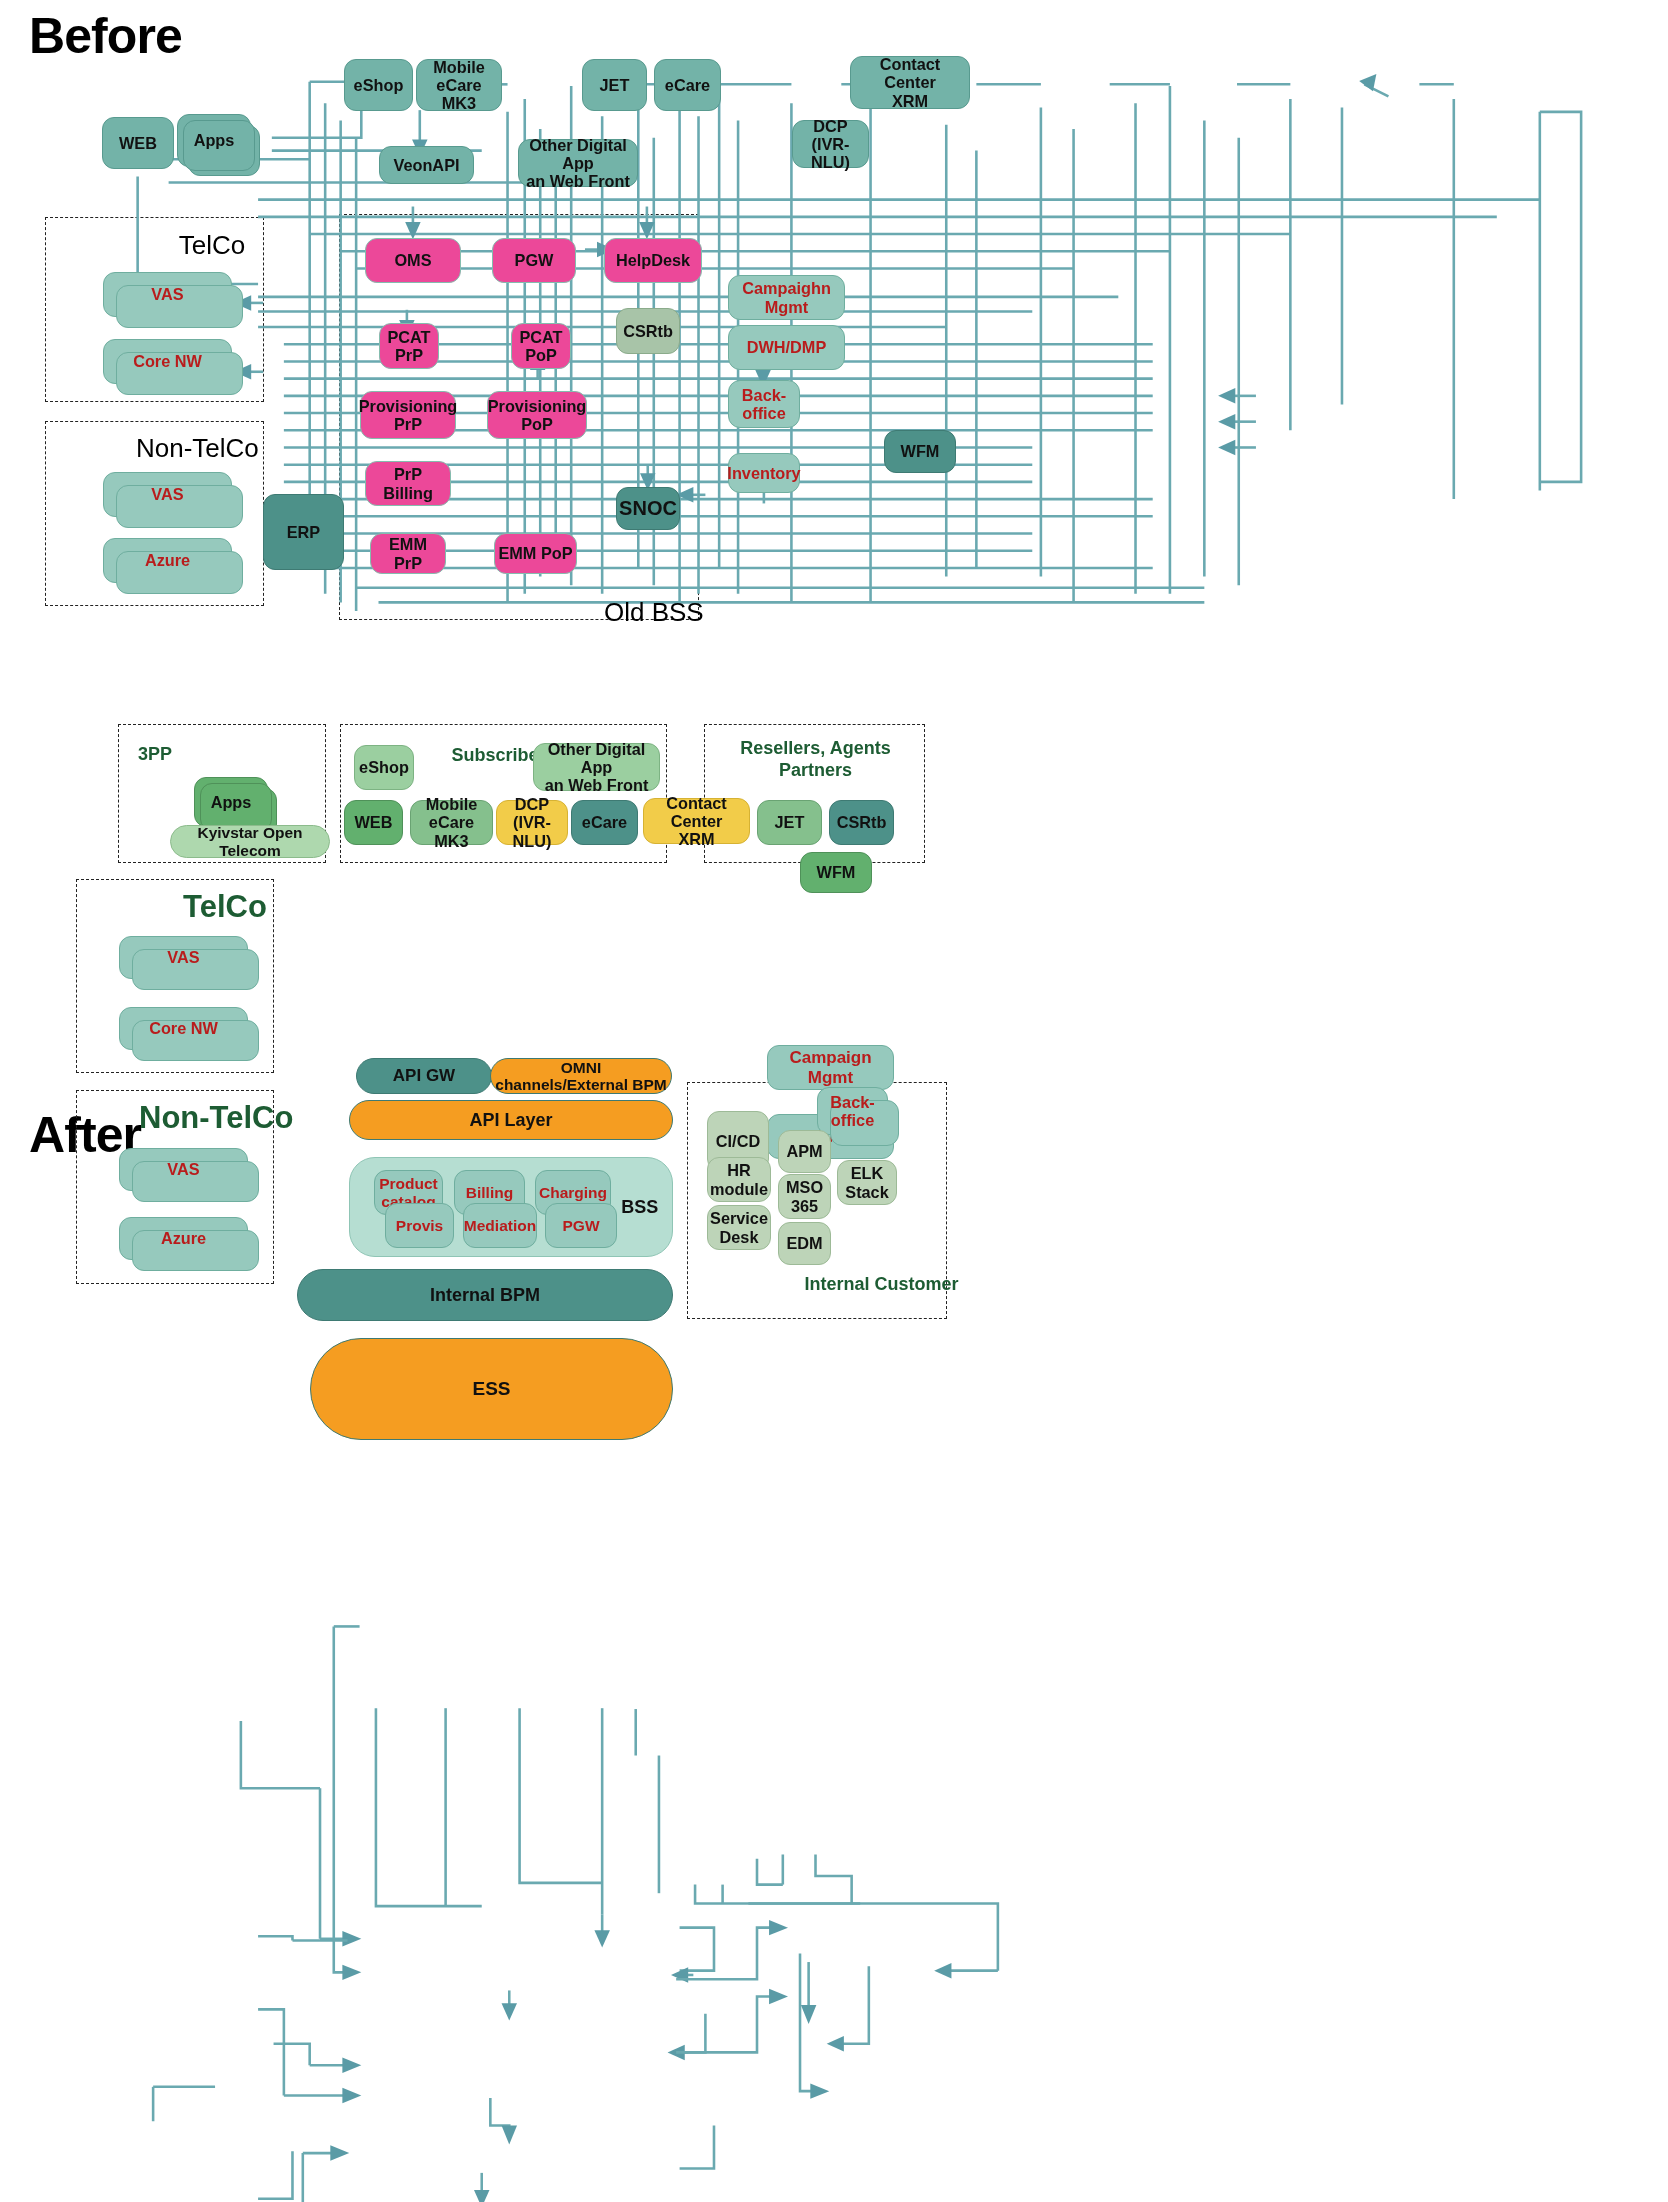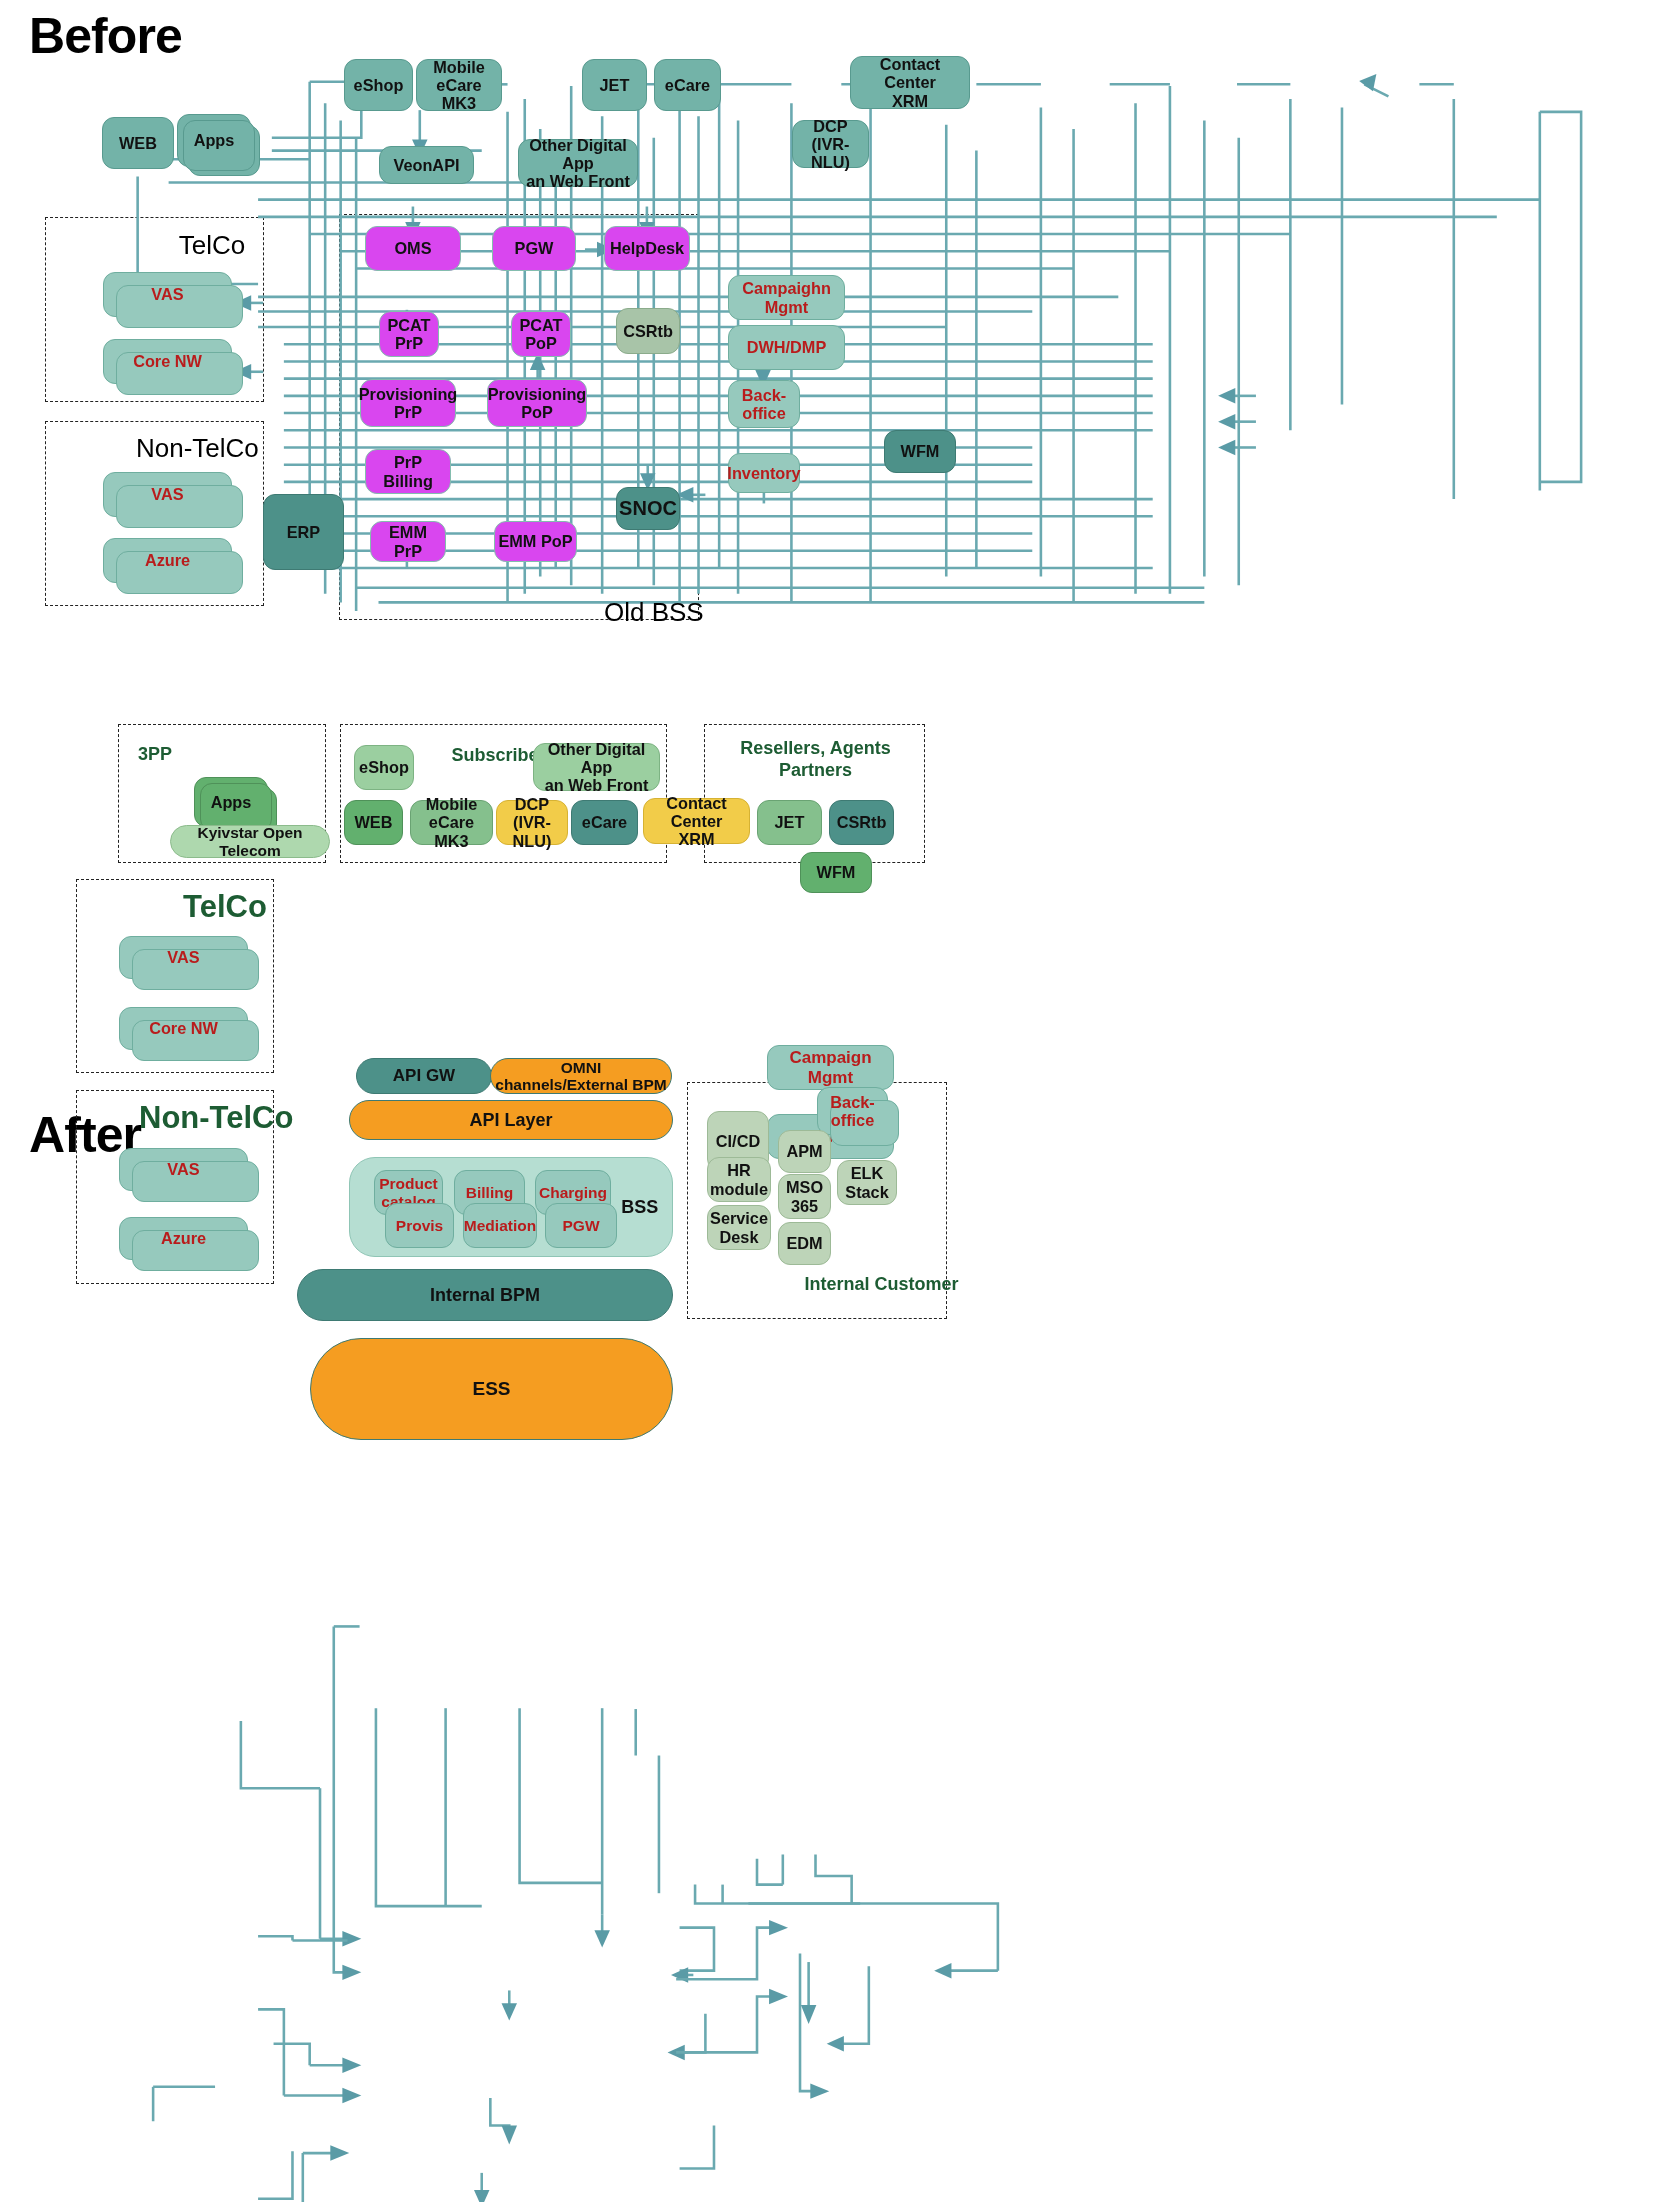--- a/index.html
+++ b/index.html
@@ -29,21 +29,21 @@
     font-weight:bold;
     line-height:1.12;
     padding:1.7px 3.4px;
     z-index:5;
   }
 
   
   .c-teal-dark   { background:#4d9189; border:0.9px solid #3e7a73; color:#111; }
   .c-teal        { background:#73b3a8; border:0.9px solid #589a8f; color:#111; }
   .c-teal-lt     { background:#96c9bd; border:0.9px solid #6fae9f; color:#b91c1c; }
-  .c-teal-pale   { background:#d946ef; border:0.9px solid #84bdae; color:#111; }
+  .c-teal-pale   { background:#ec4899; border:0.9px solid #84bdae; color:#111;margin-top:12px; }
   .c-sage        { background:#a8c4a8; border:0.9px solid #8bab8b; color:#111; }
   .c-sage-lt     { background:#bdd4b8; border:0.9px solid #9dba97; color:#111; }
   .c-green       { background:#62b06e; border:0.9px solid #4f9159; color:#111; }
   .c-green-mid   { background:#85c08d; border:0.9px solid #6aa373; color:#111; }
   .c-green-lt    { background:#9bcfa0; border:0.9px solid #7db383; color:#111; }
   .c-green-pale  { background:#aed8ae; border:0.9px solid #8cbb8c; color:#111; }
   .c-yellow      { background:#f2cc49; border:0.9px solid #d6b233; color:#111; }
   .c-orange      { background:#f59d21; border:0.9px solid #3e7a73; color:#111;align-items:center; }
   .c-bss         { background:#b6ded2; border:0.9px solid #8fc5b5; color:#111; }
 
@@ -242,21 +242,21 @@
   </div>
 <div class="node c-teal" style="left:518px; top:139px; width:120px; height:48px; font-size:16.3px; white-space:pre-line;"><span>Other Digital App
 an Web Front</span></div>
 
 <div class="node c-teal-pale" style="left:365px; top:226px; width:96px; height:45px; font-size:16.3px;">
     <span>OMS</span>
   </div>
 <div class="node c-teal-pale" style="left:492px; top:226px; width:84px; height:45px; font-size:16.3px;">
     <span>PGW</span>
   </div>
-<div class="node c-teal-pale" style="left:604px; top:226px; width:86px; height:45px; font-size:16.3px;">
+<div class="node c-teal-pale" style="left:604px; top:226px; width:98px; height:45px; font-size:16.3px;">
     <span>HelpDesk</span>
   </div>
 
 <div class="node c-teal-lt" style="left:728px; top:275px; width:117px; height:45px; font-size:16.3px;">
     <span>Campaighn Mgmt</span>
   </div>
 <div class="node c-teal-lt" style="left:728px; top:325px; width:117px; height:45px; font-size:16.3px;">
     <span>DWH/DMP</span>
   </div>
 

